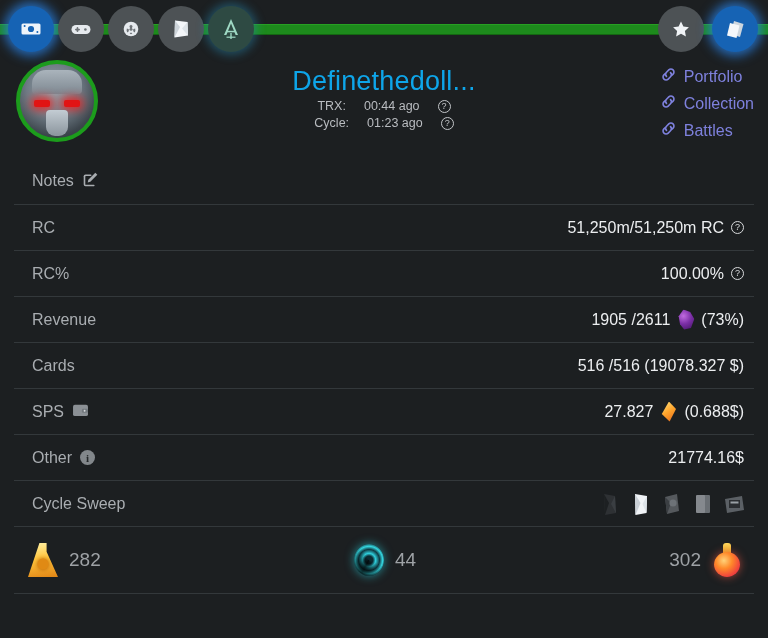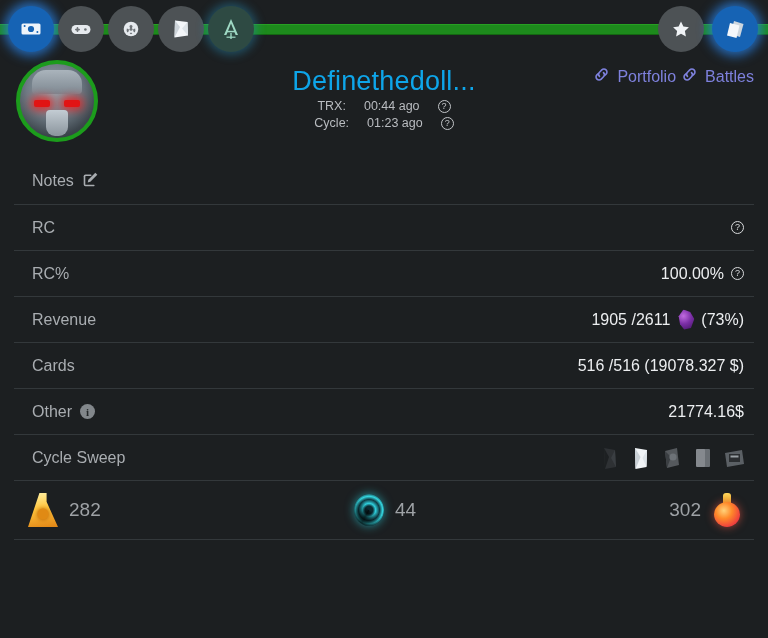--- a/index.html
+++ b/index.html
@@ -126,20 +126,21 @@
     border-radius: 50%;
     align-items: center; justify-content: center;
     font-size: 9px; line-height: 1;
     color: #c2c5c8;
   }
 
   .links {
     position: absolute;
     right: 14px; top: 6px;
     display: flex;
+    flex-direction: column;
     gap: 5px;
   }
   .link {
     display: flex;
     align-items: center;
     gap: 7px;
     color: #7e81dd;
     font-size: 16px;
     line-height: 22px;
   }
@@ -208,21 +209,21 @@
     gap: 7px;
     padding-right: 8px;
   }
   .sweepicon {
     width: 24px; height: 26px;
     display: block;
   }
 
   
   .footer {
-    height: 60px;
+    height: 68px;
     margin: 0 14px;
     border-top: 1px solid #33383b;
     border-bottom: 1px solid #33383b;
     display: flex;
     align-items: center;
   }
   .fstat {
     display: flex;
     align-items: center;
     gap: 11px;
@@ -394,20 +395,29 @@
       </span>
       <span>Portfolio</span>
     </a>
     <a class="link">
       <span>
         <svg width="17" height="15" viewBox="0 0 17 15">
             <path d="M6.5 9.4a3 3 0 0 1 0-4.2l2.3-2.3a3 3 0 0 1 4.3 4.2l-1.2 1.2" stroke="#7e81dd" stroke-width="1.6" fill="none" stroke-linecap="round"></path>
             <path d="M10.5 5.6a3 3 0 0 1 0 4.2l-2.3 2.3a3 3 0 0 1-4.3-4.2l1.2-1.2" stroke="#7e81dd" stroke-width="1.6" fill="none" stroke-linecap="round"></path>
           </svg>
       </span>
+      <span>Collection</span>
+    </a>
+    <a class="link">
+      <span>
+        <svg width="17" height="15" viewBox="0 0 17 15">
+            <path d="M6.5 9.4a3 3 0 0 1 0-4.2l2.3-2.3a3 3 0 0 1 4.3 4.2l-1.2 1.2" stroke="#7e81dd" stroke-width="1.6" fill="none" stroke-linecap="round"></path>
+            <path d="M10.5 5.6a3 3 0 0 1 0 4.2l-2.3 2.3a3 3 0 0 1-4.3-4.2l1.2-1.2" stroke="#7e81dd" stroke-width="1.6" fill="none" stroke-linecap="round"></path>
+          </svg>
+      </span>
       <span>Battles</span>
     </a>
   </div>
 </div>
 
 <div class="rows">
 
   <div class="row">
     <div class="row-label">
       <span>Notes</span>
@@ -420,20 +430,21 @@
       </span>
     </div>
     <div class="row-value"></div>
   </div>
 
   <div class="row">
     <div class="row-label">
       <span>RC</span>
     </div>
     <div class="row-value">
+      <span>51,250m/51,250m RC</span>
       <span class="qmark">?</span>
     </div>
   </div>
 
   <div class="row">
     <div class="row-label">
       <span>RC%</span>
     </div>
     <div class="row-value">
       <span>100.00%</span>
@@ -455,20 +466,37 @@
   <div class="row">
     <div class="row-label">
       <span>Cards</span>
     </div>
     <div class="row-value">
       <span>516 /516 (19078.327 $)</span>
     </div>
   </div>
 
 
+  <div class="row">
+    <div class="row-label">
+      <span>SPS</span>
+      <span>
+        <svg class="wallet-icon" viewBox="0 0 18 15">
+            <rect x="1" y="2" width="16" height="12" rx="2" fill="#8b9095"></rect>
+            <rect x="10.5" y="6.2" width="6.5" height="4.2" rx="1.4" fill="#72787d"></rect>
+            <circle cx="13.4" cy="8.3" r="1" fill="#d8dbde"></circle>
+          </svg>
+      </span>
+    </div>
+    <div class="row-value">
+      <span>27.827</span>
+      <span class="cur sps"></span>
+      <span>(0.688$)</span>
+    </div>
+  </div>
 
   <div class="row">
     <div class="row-label">
       <span>Other</span>
       <span class="info-icon">i</span>
     </div>
     <div class="row-value">
       <span>21774.16$</span>
     </div>
   </div>

